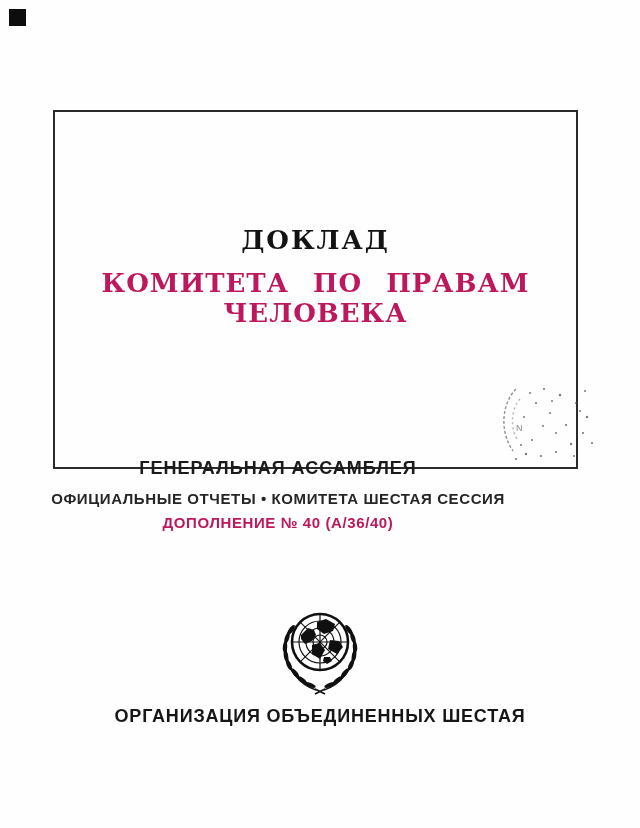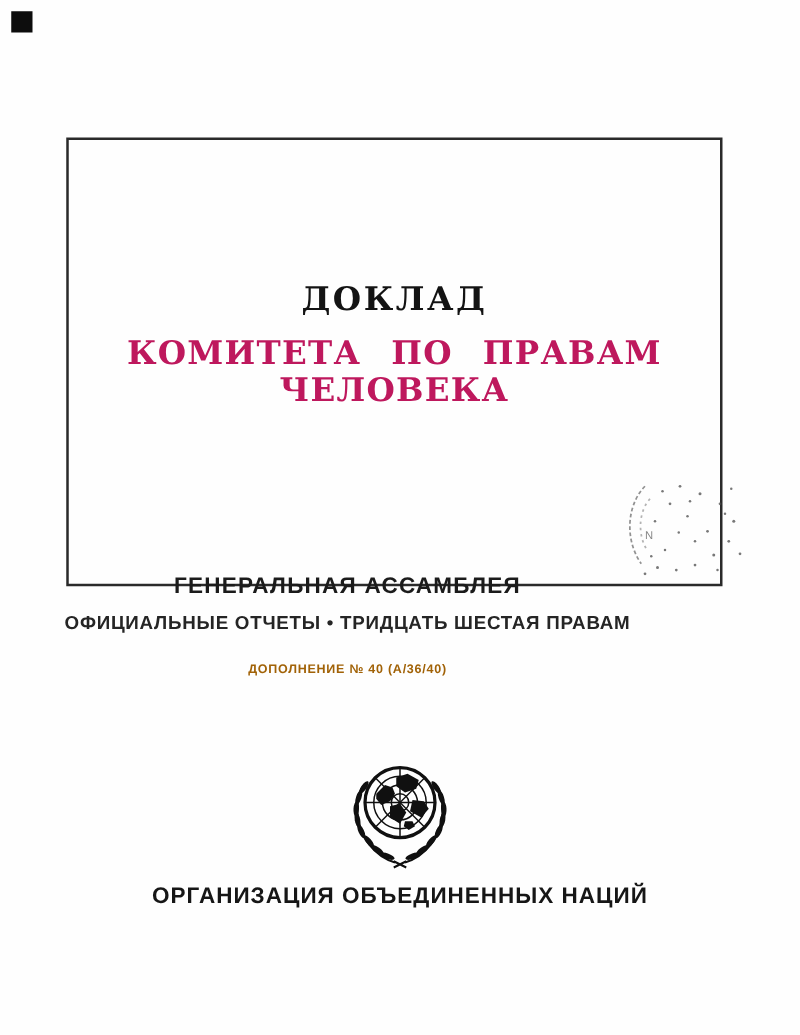--- a/index.html
+++ b/index.html
@@ -48,22 +48,22 @@
     text-align:center;
   }
   .assembly-title{
     font-size:18px;font-weight:bold;letter-spacing:1px;color:#1b1b1b;
   }
   .assembly-subtitle{
     margin-top:11px;
     font-size:15px;font-weight:bold;letter-spacing:.6px;color:#252525;
   }
   .assembly-supplement{
-    margin-top:23px;
-    font-size:10px;font-weight:bold;letter-spacing:.6px;color:#a16207;
+    margin-top:7px;
+    font-size:15px;font-weight:bold;letter-spacing:.6px;color:#be185d;
   }
   .emblem{
     position:absolute;left:272px;top:602px;width:96px;height:96px;
   }
   .org-footer{
     position:absolute;left:0;top:706px;width:640px;
     text-align:center;
     font-size:18px;font-weight:bold;letter-spacing:.8px;color:#161616;
   }
 </style>
@@ -108,21 +108,21 @@
         <circle cx="57" cy="43" r="1.0"></circle>
       <circle cx="44" cy="10" r="1.0"></circle>
         <circle cx="66" cy="18" r="1.0"></circle>
       <circle cx="35" cy="62" r="1.0"></circle>
         <circle cx="94" cy="28" r="1.0"></circle>
     </g>
   </svg>
 
   <div class="assembly">
     <div class="assembly-title">ГЕНЕРАЛЬНАЯ АССАМБЛЕЯ</div>
-    <div class="assembly-subtitle">ОФИЦИАЛЬНЫЕ ОТЧЕТЫ • ТРИДЦАТЬ ШЕСТАЯ ПРАВАМ</div>
+    <div class="assembly-subtitle">ОФИЦИАЛЬНЫЕ ОТЧЕТЫ • КОМИТЕТА ШЕСТАЯ СЕССИЯ</div>
     <div class="assembly-supplement">ДОПОЛНЕНИЕ № 40 (А/36/40)</div>
   </div>
 
   <svg class="emblem" viewBox="0 0 96 96" xmlns="http://www.w3.org/2000/svg">
 
     <g stroke="#101010" fill="none">
       <circle cx="48" cy="40" r="28" stroke-width="2.6"></circle>
       <circle cx="48" cy="40" r="21" stroke-width="1.2"></circle>
       <circle cx="48" cy="40" r="14" stroke-width="1.2"></circle>
       <circle cx="48" cy="40" r="7" stroke-width="1.2"></circle>
@@ -158,15 +158,15 @@
       <ellipse cx="81" cy="36" rx="6" ry="2.2" transform="rotate(72 81 36)"></ellipse>
       <ellipse cx="83" cy="45" rx="6" ry="2.2" transform="rotate(86 83 45)"></ellipse>
       <ellipse cx="82" cy="54" rx="6" ry="2.2" transform="rotate(100 82 54)"></ellipse>
       <ellipse cx="79" cy="63" rx="6" ry="2.2" transform="rotate(115 79 63)"></ellipse>
       <ellipse cx="73" cy="71" rx="6" ry="2.2" transform="rotate(130 73 71)"></ellipse>
       <ellipse cx="66" cy="78" rx="6" ry="2.2" transform="rotate(145 66 78)"></ellipse>
       <ellipse cx="58" cy="83" rx="6" ry="2.2" transform="rotate(160 58 83)"></ellipse>
     </g>
   </svg>
 
-  <div class="org-footer">ОРГАНИЗАЦИЯ ОБЪЕДИНЕННЫХ НАЦИЙ</div>
+  <div class="org-footer">ОРГАНИЗАЦИЯ ОБЪЕДИНЕННЫХ ШЕСТАЯ</div>
 
 </div>
 
 </body></html>

